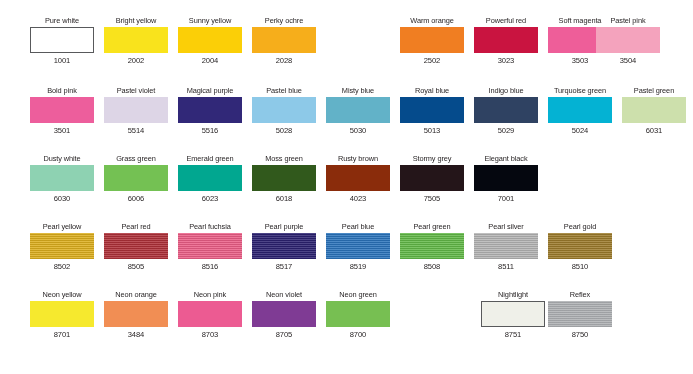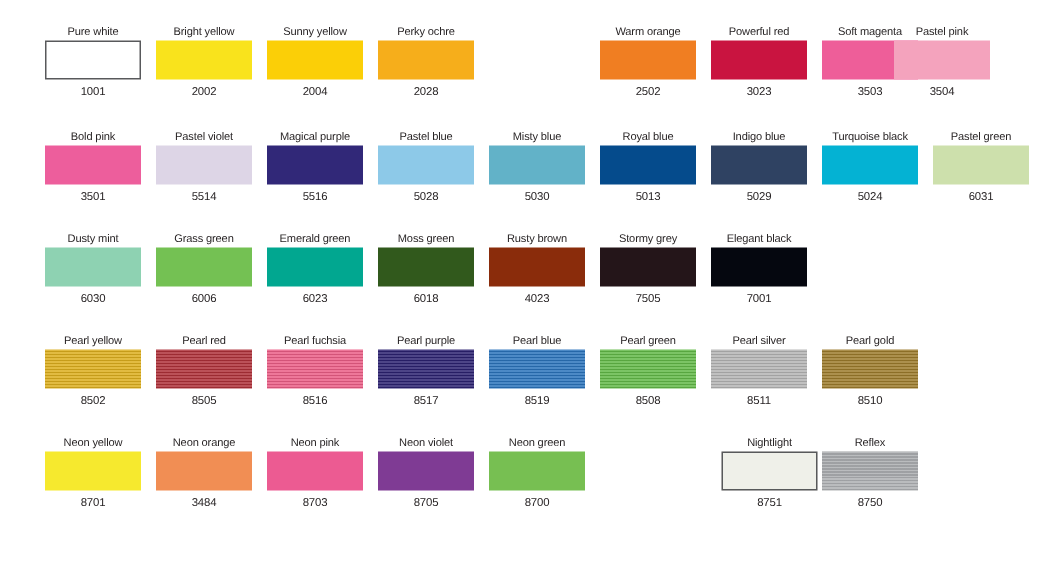--- a/index.html
+++ b/index.html
@@ -145,33 +145,33 @@
         <div class="cell-name">Royal blue</div>
         <div class="swatch" style="background-color: rgb(5, 75, 140);"></div>
         <div class="cell-code">5013</div>
       </div>
       <div class="cell" style="left: 469px;">
         <div class="cell-name">Indigo blue</div>
         <div class="swatch" style="background-color: rgb(47, 66, 98);"></div>
         <div class="cell-code">5029</div>
       </div>
       <div class="cell" style="left: 543px;">
-        <div class="cell-name">Turquoise black</div>
+        <div class="cell-name">Turquoise green</div>
         <div class="swatch" style="background-color: rgb(4, 178, 211);"></div>
         <div class="cell-code">5024</div>
       </div>
       <div class="cell" style="left: 617px;">
         <div class="cell-name">Pastel green</div>
         <div class="swatch" style="background-color: rgb(205, 224, 172);"></div>
         <div class="cell-code">6031</div>
       </div>
     </div>
     <div class="row" style="top: 154px;">
       <div class="cell" style="left: 25px;">
-        <div class="cell-name">Dusty mint</div>
+        <div class="cell-name">Dusty white</div>
         <div class="swatch" style="background-color: rgb(142, 210, 178);"></div>
         <div class="cell-code">6030</div>
       </div>
       <div class="cell" style="left: 99px;">
         <div class="cell-name">Grass green</div>
         <div class="swatch" style="background-color: rgb(116, 193, 83);"></div>
         <div class="cell-code">6006</div>
       </div>
       <div class="cell" style="left: 173px;">
         <div class="cell-name">Emerald green</div>

